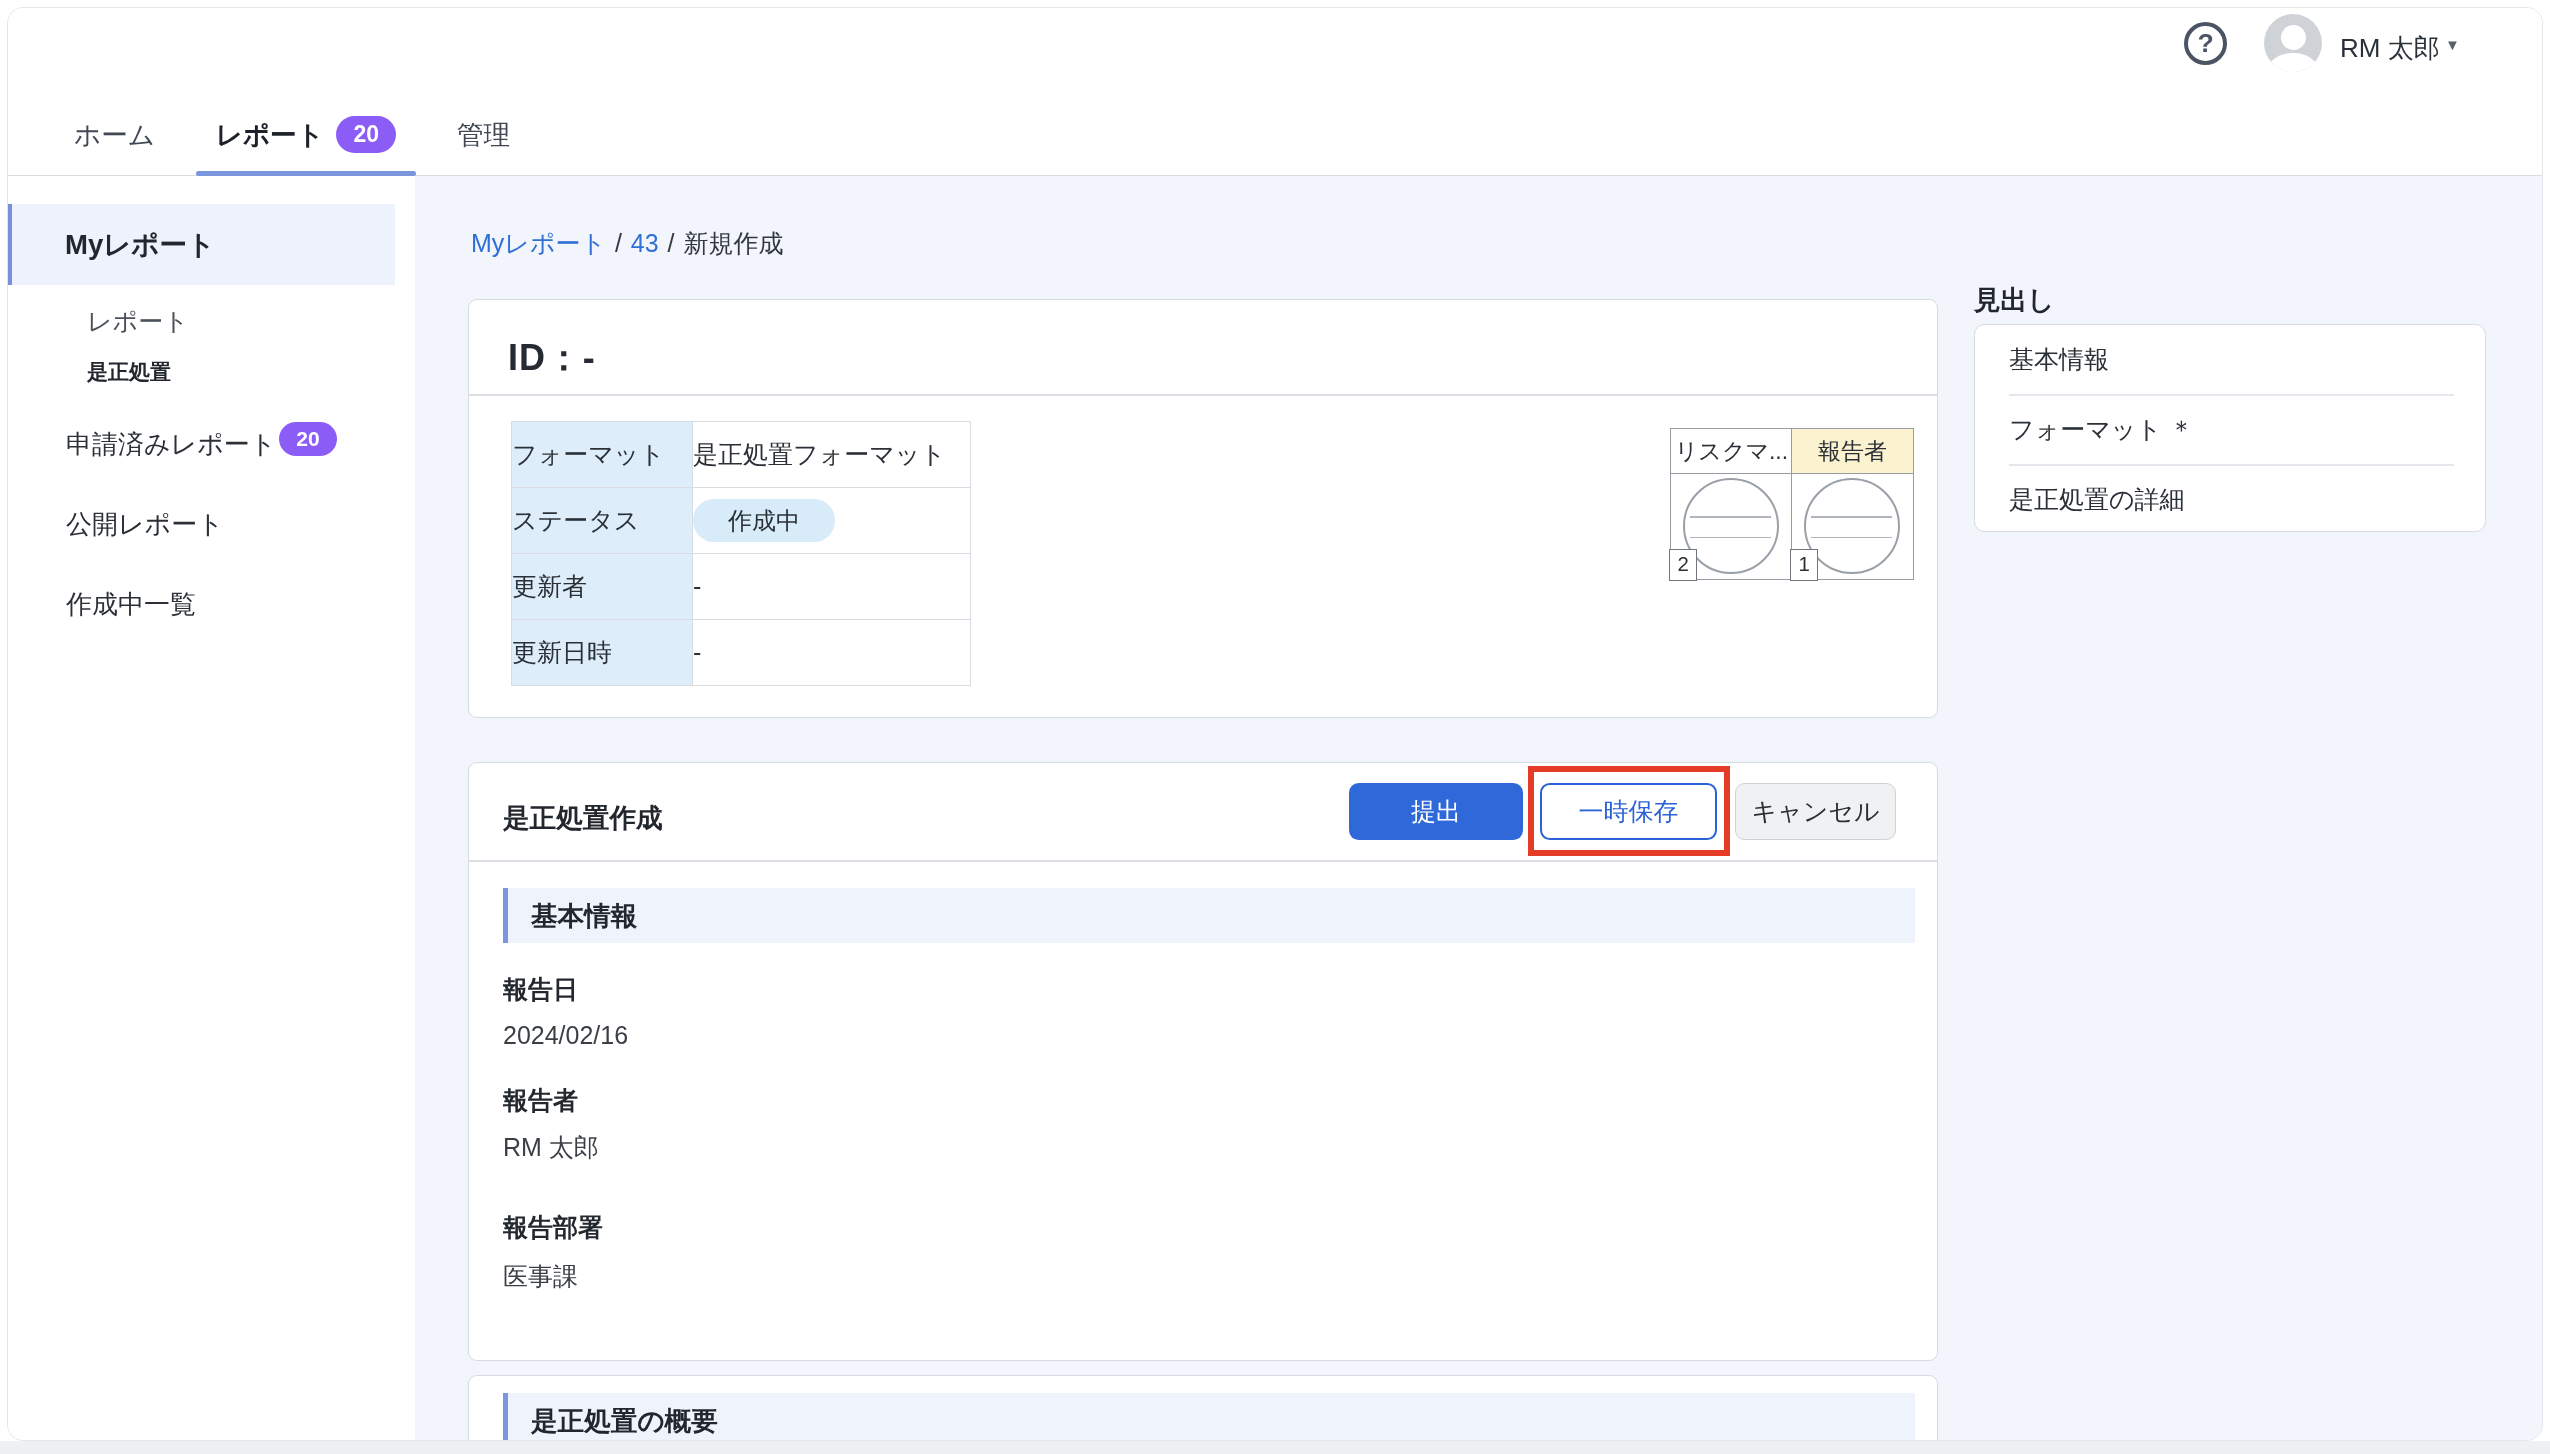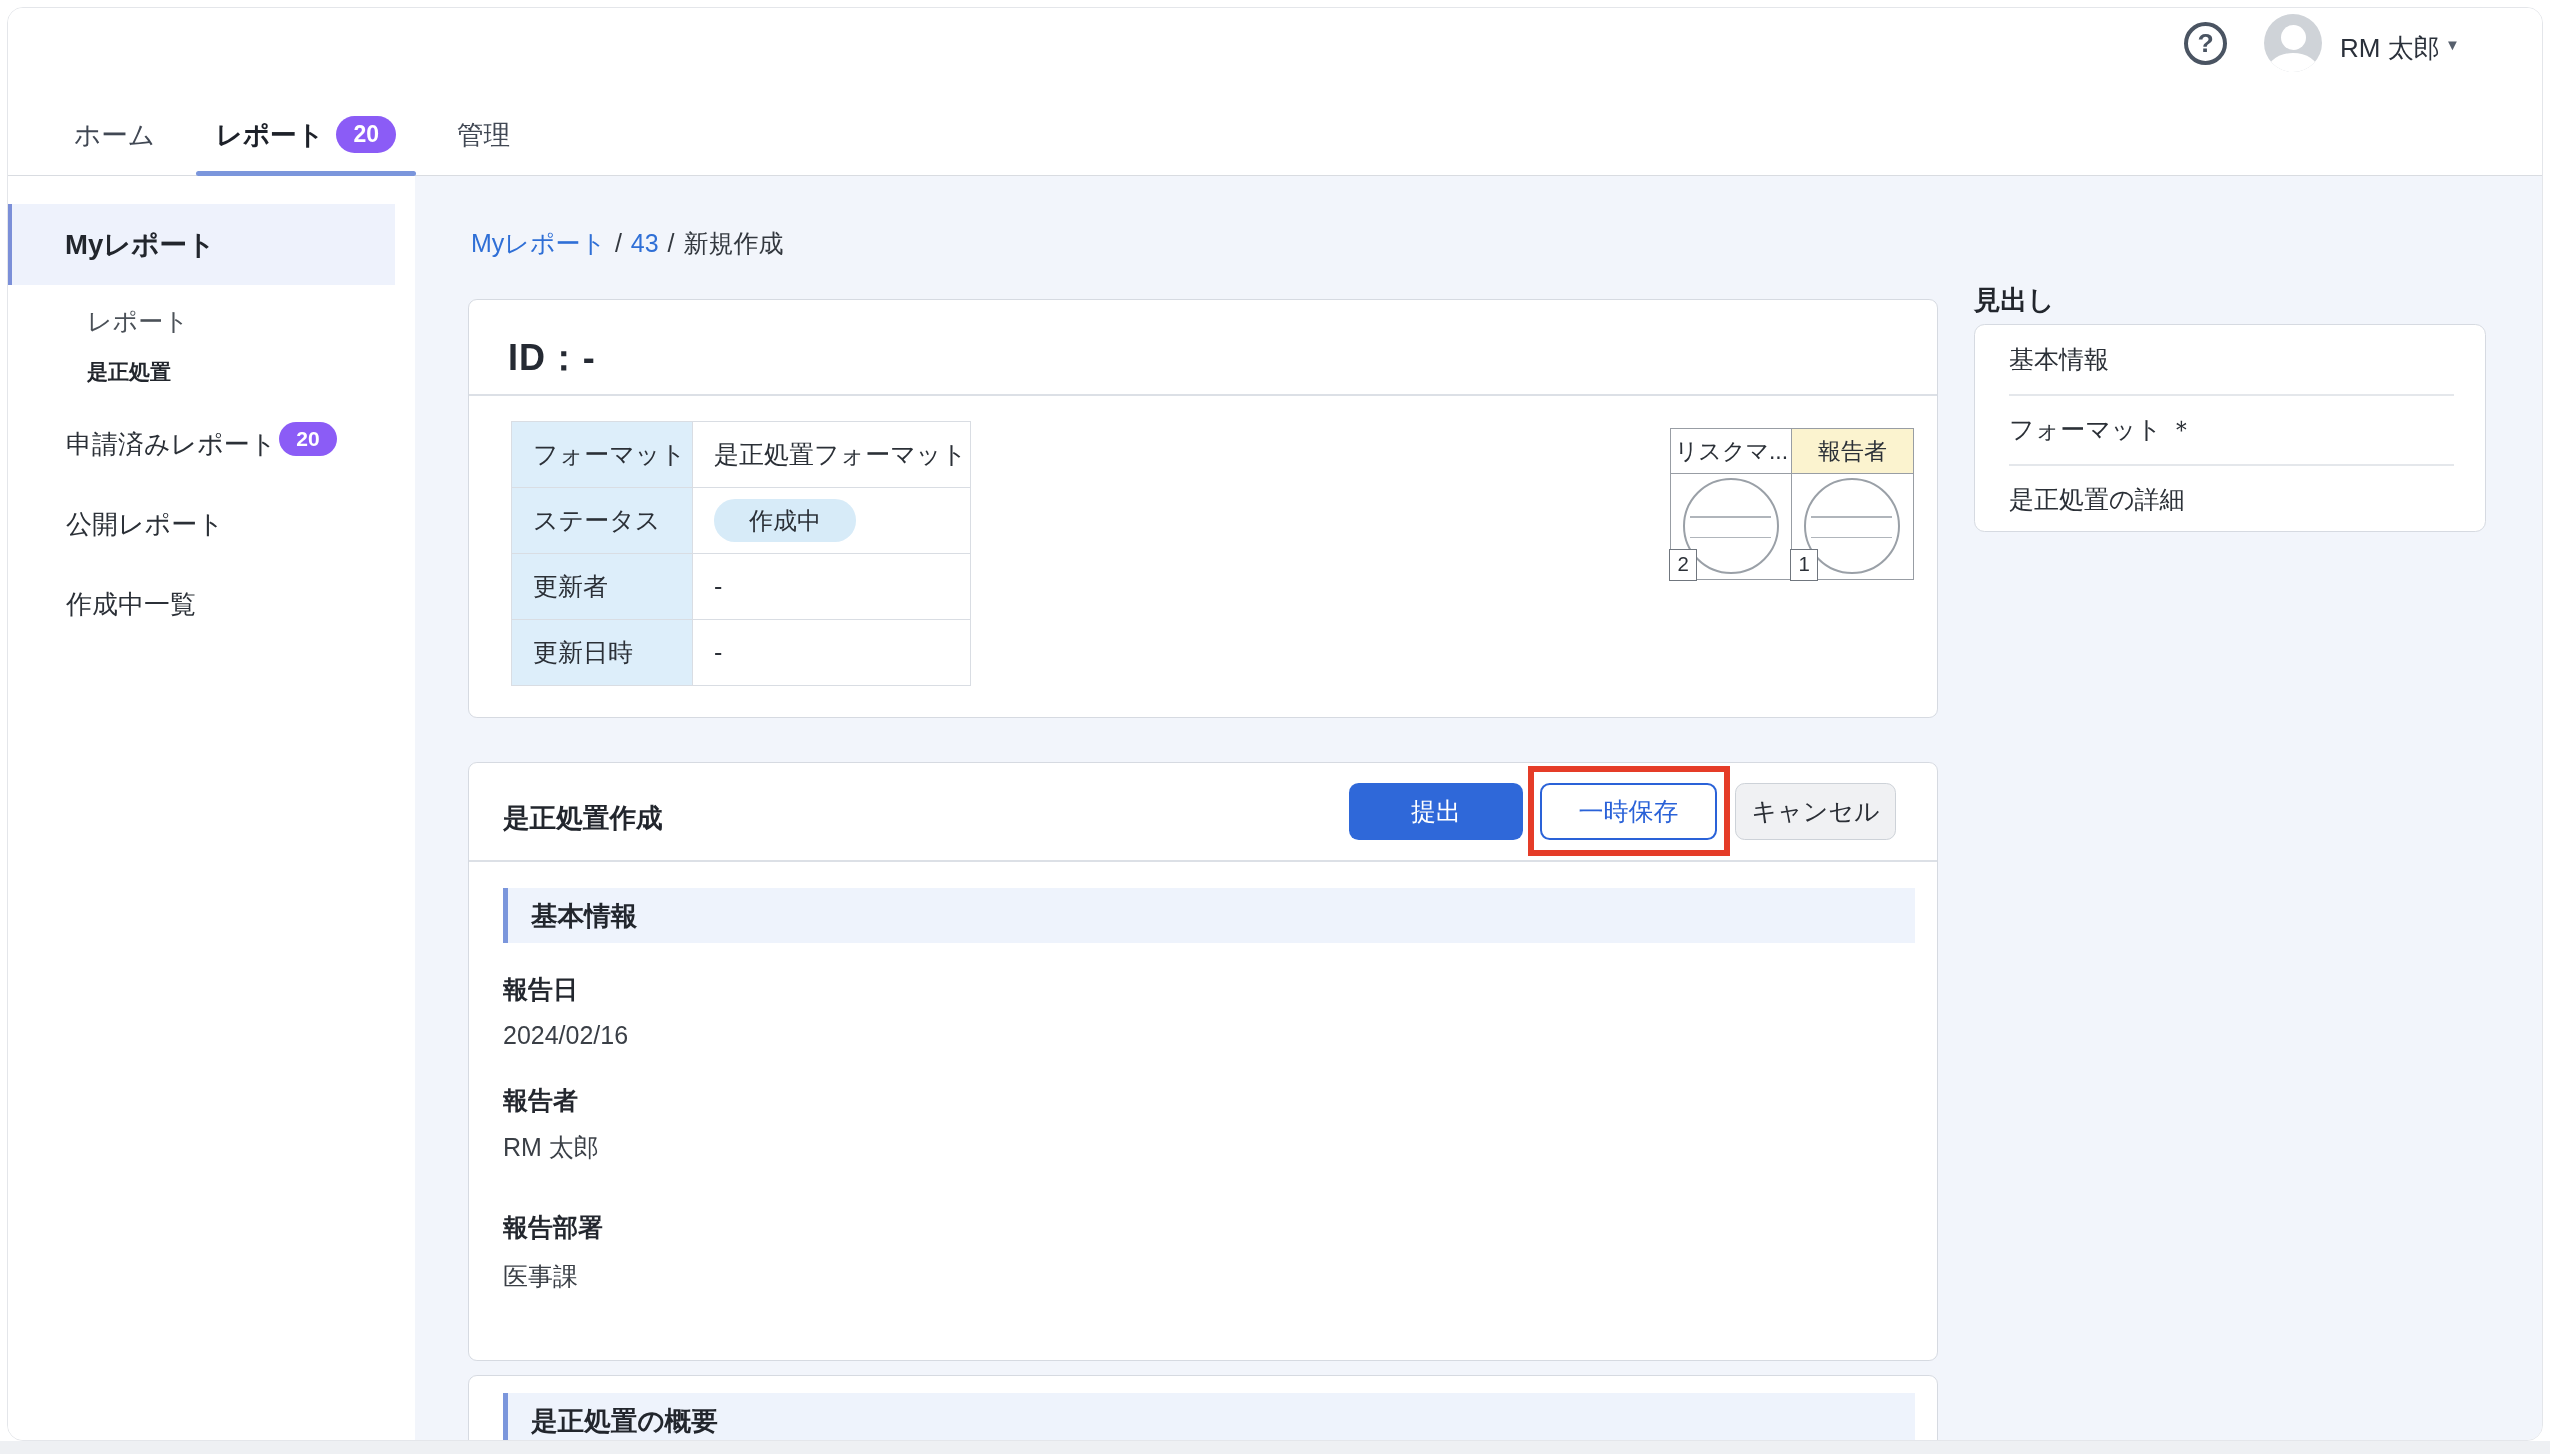--- a/index.html
+++ b/index.html
@@ -58,21 +58,21 @@
   .card { position:absolute; background:#fff; border:1.8px solid #d6dae1; border-radius:8.9px; }
   .card1 { left:460px; top:291px; width:1470px; height:419px; }
   .card2 { left:460px; top:754px; width:1470px; height:599px; }
   .card3 { left:460px; top:1367px; width:1470px; height:266px; }
 
   .id-line { left:39px; top:34px; font-size:36px; font-weight:bold; color:#252a33; letter-spacing:0.9px;}
   .card-divider { position:absolute; left:0; width:100%; height:1.8px; background:#dce0e6; }
 
   
   .info-table { left:42px; top:121px; width:460px; border-collapse:collapse; }
-  .info-table td { border:1.8px solid #d9dde3; height:66px; font-size:25px; padding-left:21px; color:#2b3037;}
+  .info-table td { border:1.8px solid #d9dde3; height:66px; font-size:25px; color:#2b3037;}
   .info-table td.lbl { background:#ddeefa; width:181px; }
   .status-pill { display:inline-block; background:#d7ebf8; border-radius:21px; height:43px; line-height:43px;
     padding:0 35px; font-size:24px; color:#2b3037; }
 
   
   .stamp-table { left:1201px; top:128px; width:245px; }
   .stamp-col { position:absolute; top:0; width:123px; }
   .stamp-head { height:46px; border:1.8px solid #989da4; display:flex; align-items:center; justify-content:center;
     font-size:23px; color:#2b3037; background:#fff; }
   .stamp-head.yellow { background:#fbf3cf; }

